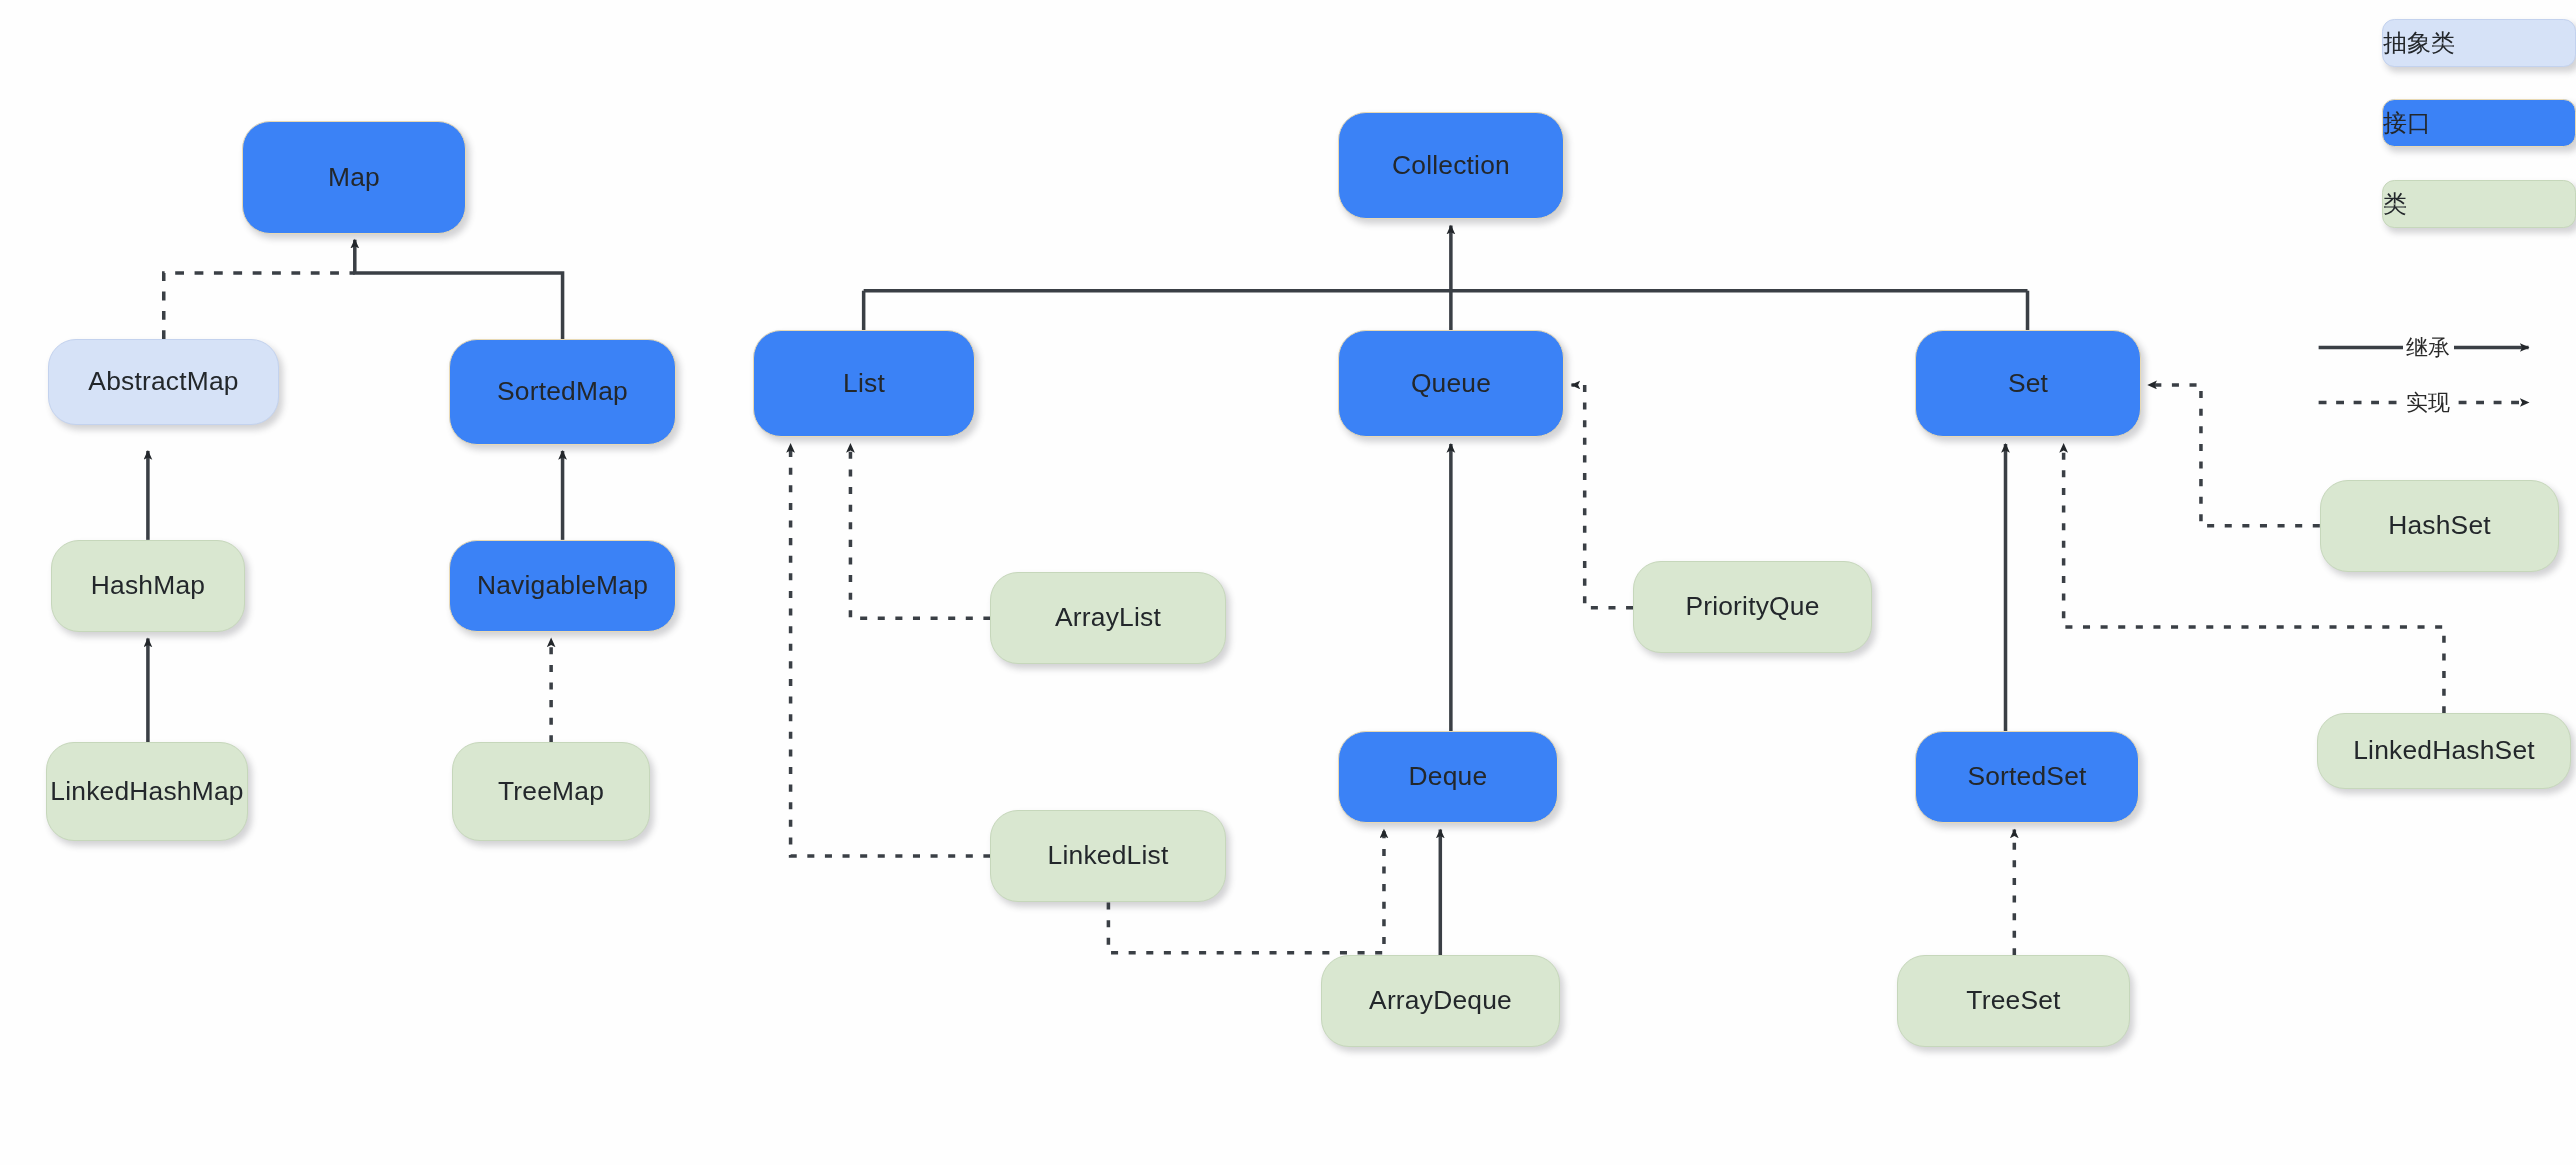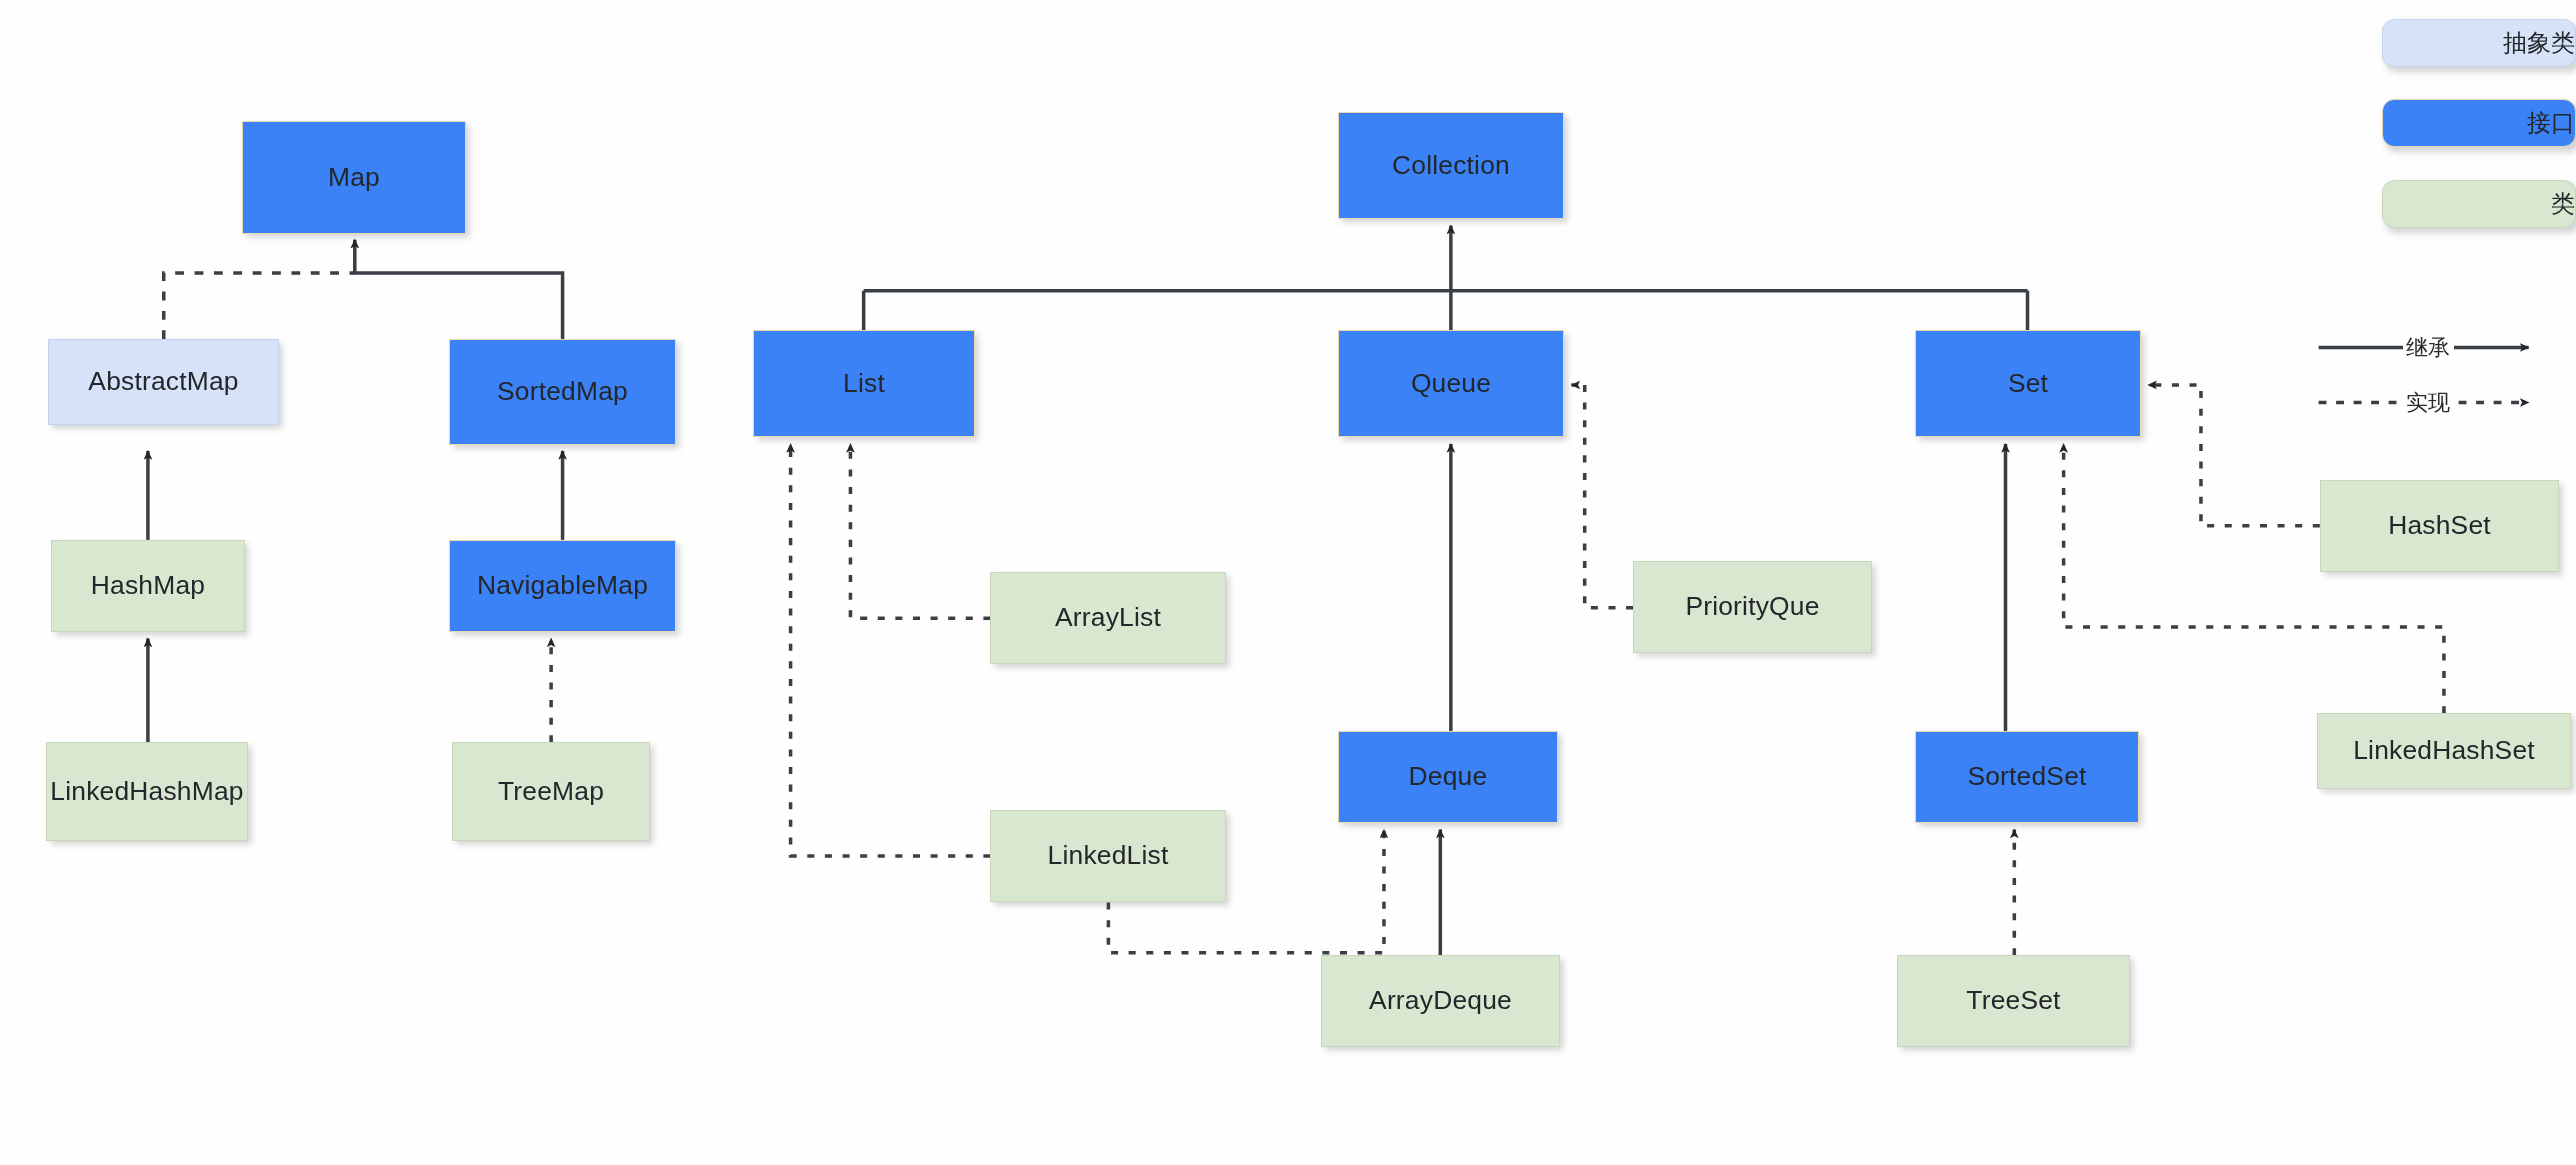--- a/index.html
+++ b/index.html
@@ -4,38 +4,38 @@
 <style>
   html,body{margin:0;padding:0;background:#ffffff;}
   body{font-family:"Liberation Sans","DejaVu Sans",sans-serif;}
   #stage{position:relative;width:2576px;height:1166px;background:#fefefe;overflow:hidden;}
   svg#edges{position:absolute;left:0;top:0;width:2576px;height:1166px;pointer-events:none;}
 
   .node{
     position:absolute;
     box-sizing:border-box;
     display:flex;align-items:center;justify-content:center;
-    border-radius:0;
+    border-radius:28px;
     font-size:26.4px;
     color:#23272b;
     letter-spacing:0.2px;
     box-shadow:3.5px 4.4px 6.2px rgba(60,60,70,.22);
     text-align:center;
     line-height:1.1;
     z-index:3;
   }
   .n-interface{background:#3b82f6;border:1.8px solid #e8d9b4;}
   .n-class{background:#d9e7d0;border:1.8px solid #c6d7bb;}
   .n-abstract{background:#d6e2f7;border:1.8px solid #c3d2ee;}
 
   
   .legend{position:absolute;right:0;top:0;width:291px;height:458px;z-index:5;}
   .legend-box{
     position:absolute;box-sizing:border-box;
-    display:flex;align-items:center;justify-content:flex-end;
+    display:flex;align-items:center;justify-content:flex-start;
     border-radius:12.3px;font-size:24px;color:#23272b;
     box-shadow:3.5px 4.4px 6.2px rgba(60,60,70,.22);
   }
   .legend-row{position:absolute;display:flex;align-items:center;justify-content:center;text-align:right;}
   .legend-row .lbl{
     position:relative;z-index:2;background:#fefefe;padding:0 3.5px;
     font-size:22px;color:#2a2a2a;
   }
 </style>
 </head>

